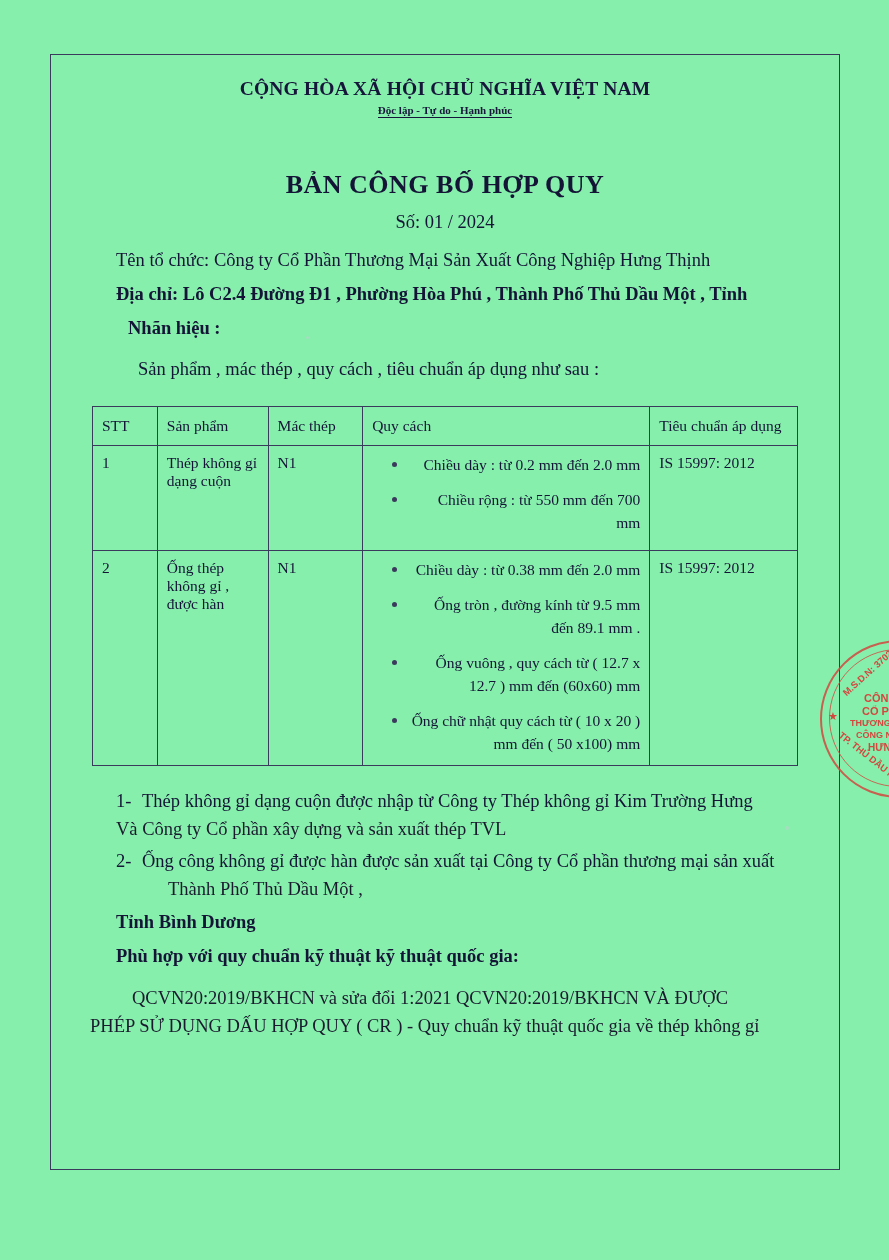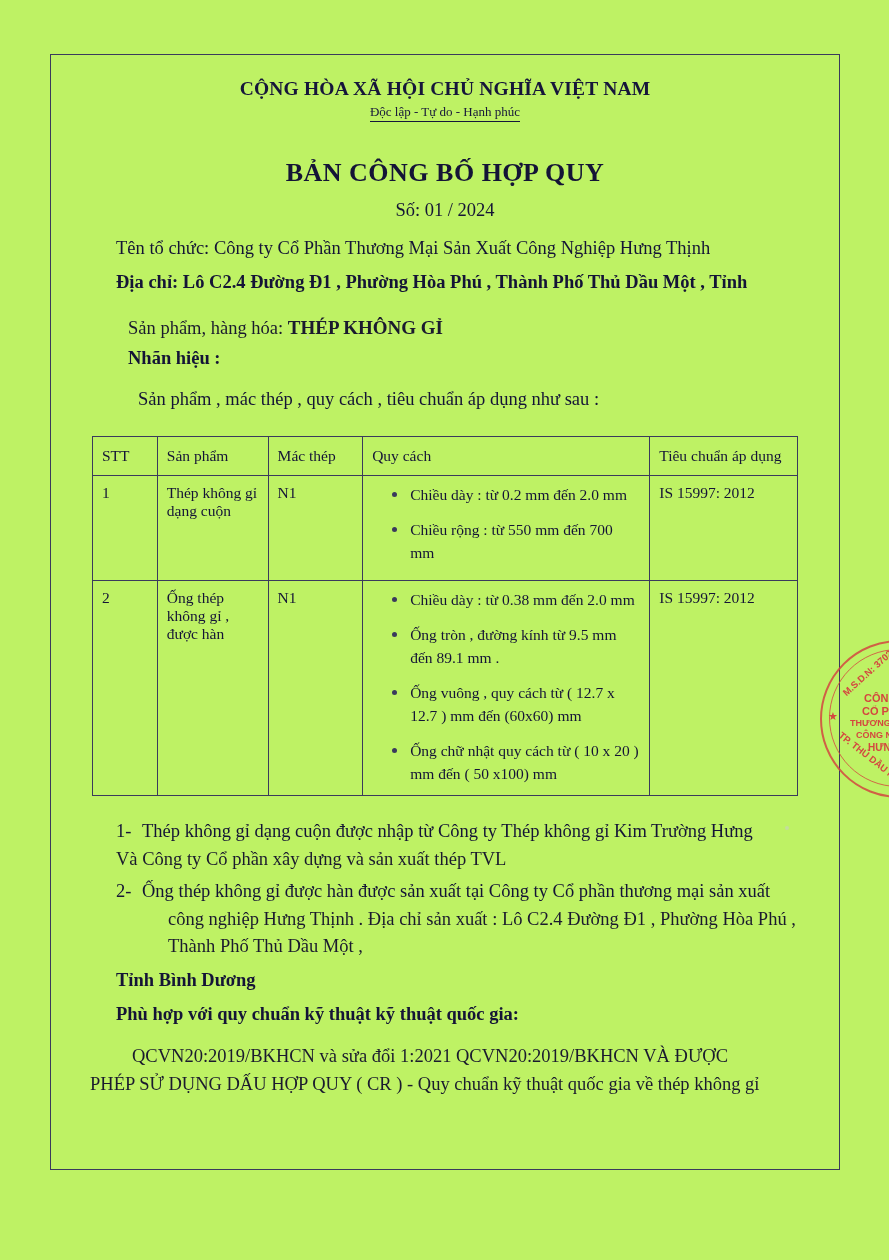--- a/index.html
+++ b/index.html
@@ -13,21 +13,21 @@
     position: relative;
     font-family: "Liberation Serif", serif;
     color: #1a1a2e;
     overflow: hidden;
   }
   .page {
     position: absolute;
     left: 0; top: 0;
     width: 889px;
     height: 1260px;
-    background: #bef264;
+    background: #86efac;
   }
   .doc-border {
     position: absolute;
     left: 50px;
     top: 54px;
     width: 790px;
     height: 1116px;
     border: 1px solid #3a3a5c;
     box-sizing: border-box;
   }
@@ -41,33 +41,33 @@
   }
   .center { text-align: center; }
   .natl-title {
     font-weight: bold;
     font-size: 19.5px;
     letter-spacing: 0.2px;
     color: #16163a;
     margin-top: 6px;
   }
   .natl-sub {
-    font-weight: normal;
-    font-size: 13px;
+    font-weight: bold;
+    font-size: 11px;
     color: #16163a;
     margin-top: 4px;
     display: inline-block;
     border-bottom: 1.3px solid #16163a;
     padding-bottom: 1px;
   }
   .main-title {
     font-weight: bold;
     font-size: 26px;
     letter-spacing: 0.5px;
-    margin-top: 36px;
+    margin-top: 52px;
     color: #141436;
   }
   .doc-number {
     font-size: 18.5px;
     margin-top: 12px;
     color: #141436;
   }
   .para {
     font-size: 18.5px;
     line-height: 1.5;
@@ -112,20 +112,21 @@
   ul.bul {
     margin: 0;
     padding-left: 20px;
     list-style: none;
   }
   ul.bul li {
     position: relative;
     padding-left: 18px;
     margin-bottom: 13px;
     line-height: 1.45;
+    text-align: right;
   }
   ul.bul li:last-child { margin-bottom: 2px; }
   ul.bul li:before {
     content: "";
     position: absolute;
     left: 0;
     top: 8px;
     width: 5px;
     height: 5px;
     border-radius: 50%;
@@ -220,23 +221,20 @@
 
     <div class="para indent-1">
       <span>Tên tổ chức: </span><span>Công ty Cổ Phần Thương Mại Sản Xuất Công Nghiệp Hưng Thịnh</span>
     </div>
 
     <div class="para tight indent-1">
       <span>Địa chỉ: </span><span>Lô C2.4 Đường Đ1 , Phường Hòa Phú , Thành Phố Thủ Dầu Một , Tỉnh</span>
     </div>
 
 
-    <div class="product-line">
-      <span>Sản phẩm, hàng hóa: </span><span class="value">THÉP KHÔNG GỈ</span>
-    </div>
 
     <div class="para tight indent-2">
       <span>Nhãn hiệu :</span><span></span>
     </div>
 
     <div class="para indent-3">Sản phẩm , mác thép , quy cách , tiêu chuẩn áp dụng như sau :</div>
 
     <table class="spec">
       <thead>
         <tr>
@@ -279,23 +277,22 @@
 
     <div class="notes">
       <div class="note-row">
         <div class="note-num">1-</div>
         <div class="note-body">Thép không gỉ dạng cuộn được nhập từ Công ty Thép không gỉ Kim Trường Hưng</div>
       </div>
       <div class="note-cont">Và Công ty Cổ phần xây dựng và sản xuất thép TVL</div>
 
       <div class="note-row">
         <div class="note-num">2-</div>
-        <div class="note-body">Ống thép không gỉ được hàn được sản xuất tại Công ty Cổ phần thương mại sản xuất</div>
+        <div class="note-body">Ống công không gỉ được hàn được sản xuất tại Công ty Cổ phần thương mại sản xuất</div>
       </div>
-      <div class="note-cont2">công nghiệp Hưng Thịnh . Địa chỉ sản xuất : Lô C2.4 Đường Đ1 , Phường Hòa Phú ,</div>
       <div class="note-cont2">Thành Phố Thủ Dầu Một ,</div>
     </div>
 
     <div class="para tight indent-1">Tỉnh Bình Dương</div>
     <div class="para tight indent-1">Phù hợp với quy chuẩn kỹ thuật kỹ thuật quốc gia:</div>
 
     <div class="final">
       <div class="l1">QCVN20:2019/BKHCN và sửa đổi 1:2021  QCVN20:2019/BKHCN VÀ ĐƯỢC</div>
       <div class="l2">PHÉP SỬ DỤNG DẤU HỢP QUY ( CR ) -  Quy chuẩn kỹ thuật quốc gia về thép không gỉ</div>
     </div>

